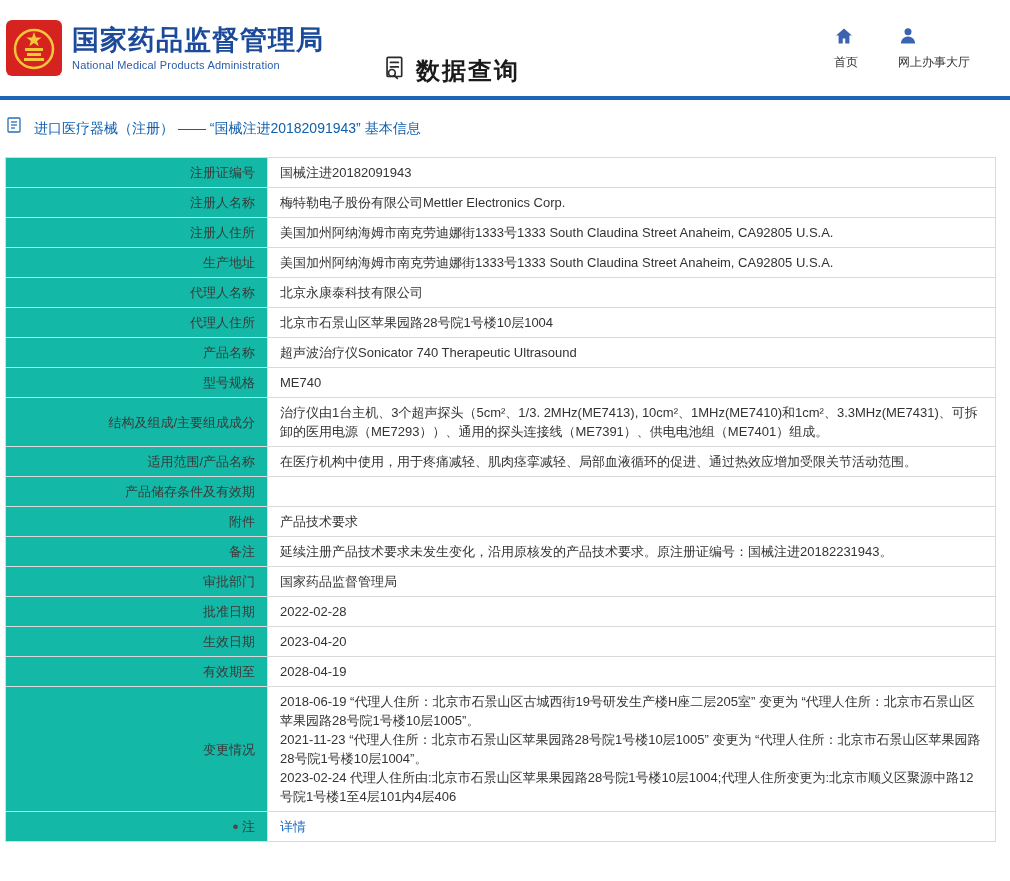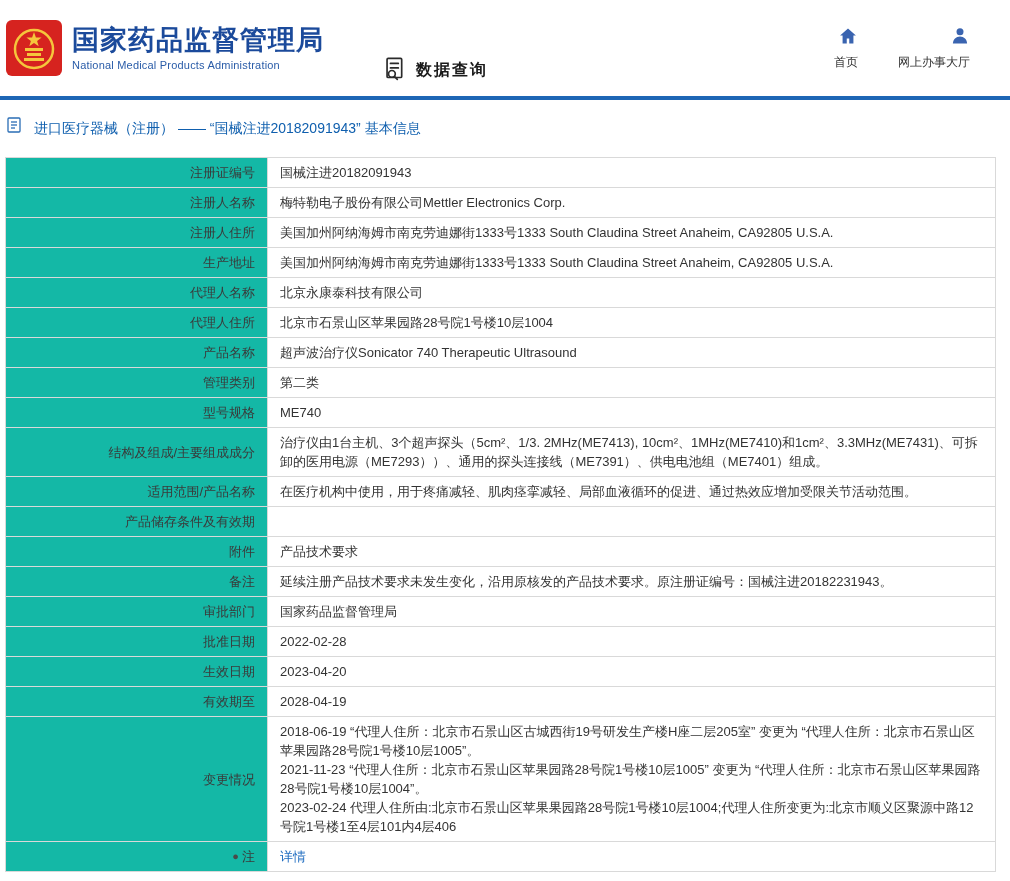--- a/index.html
+++ b/index.html
@@ -26,29 +26,29 @@
     font-weight: bold;
     letter-spacing: 1px;
     line-height: 30px;
   }
   .org-en { color: #2a5ca8; font-size: 11px; margin-top: 4px; letter-spacing: .2px; }
   .section-title {
     margin-left: 58px;
     display: flex;
     align-items: center;
     gap: 7px;
-    font-size: 16px;
+    font-size: 24px;
     font-weight: 600;
     color: #1a1a1a;
     letter-spacing: 2px;
     margin-top: 45px;
   }
   .header-nav { margin-left: auto; display: flex; gap: 40px; padding-right: 30px; }
   .nav-item {
-    display: flex; flex-direction: column; align-items: flex-end;
+    display: flex; flex-direction: column; align-items: flex-start;
     gap: 5px; cursor: pointer; font-size: 12px; color: #333;
   }
   .blue-line { height: 4px; background: #1d66b5; width: 100%; }
 
   
   .breadcrumb {
     display: flex; align-items: center; gap: 13px;
     padding: 17px 0 13px 7px;
     color: #0f5fae;
     font-size: 14px;
@@ -173,24 +173,20 @@
       </tr>
       <tr>
         <td class="label-cell">代理人住所</td>
         <td class="value-cell">北京市石景山区苹果园路28号院1号楼10层1004</td>
       </tr>
       <tr>
         <td class="label-cell">产品名称</td>
         <td class="value-cell">超声波治疗仪Sonicator 740 Therapeutic Ultrasound</td>
       </tr>
       <tr>
-        <td class="label-cell">管理类别</td>
-        <td class="value-cell">第二类</td>
-      </tr>
-      <tr>
         <td class="label-cell">型号规格</td>
         <td class="value-cell">ME740</td>
       </tr>
       <tr>
         <td class="label-cell">结构及组成/主要组成成分</td>
         <td class="value-cell">治疗仪由1台主机、3个超声探头（5cm²、1/3. 2MHz(ME7413), 10cm²、1MHz(ME7410)和1cm²、3.3MHz(ME7431)、可拆卸的医用电源（ME7293））、通用的探头连接线（ME7391）、供电电池组（ME7401）组成。</td>
       </tr>
       <tr>
         <td class="label-cell">适用范围/产品名称</td>
         <td class="value-cell">在医疗机构中使用，用于疼痛减轻、肌肉痉挛减轻、局部血液循环的促进、通过热效应增加受限关节活动范围。</td>

